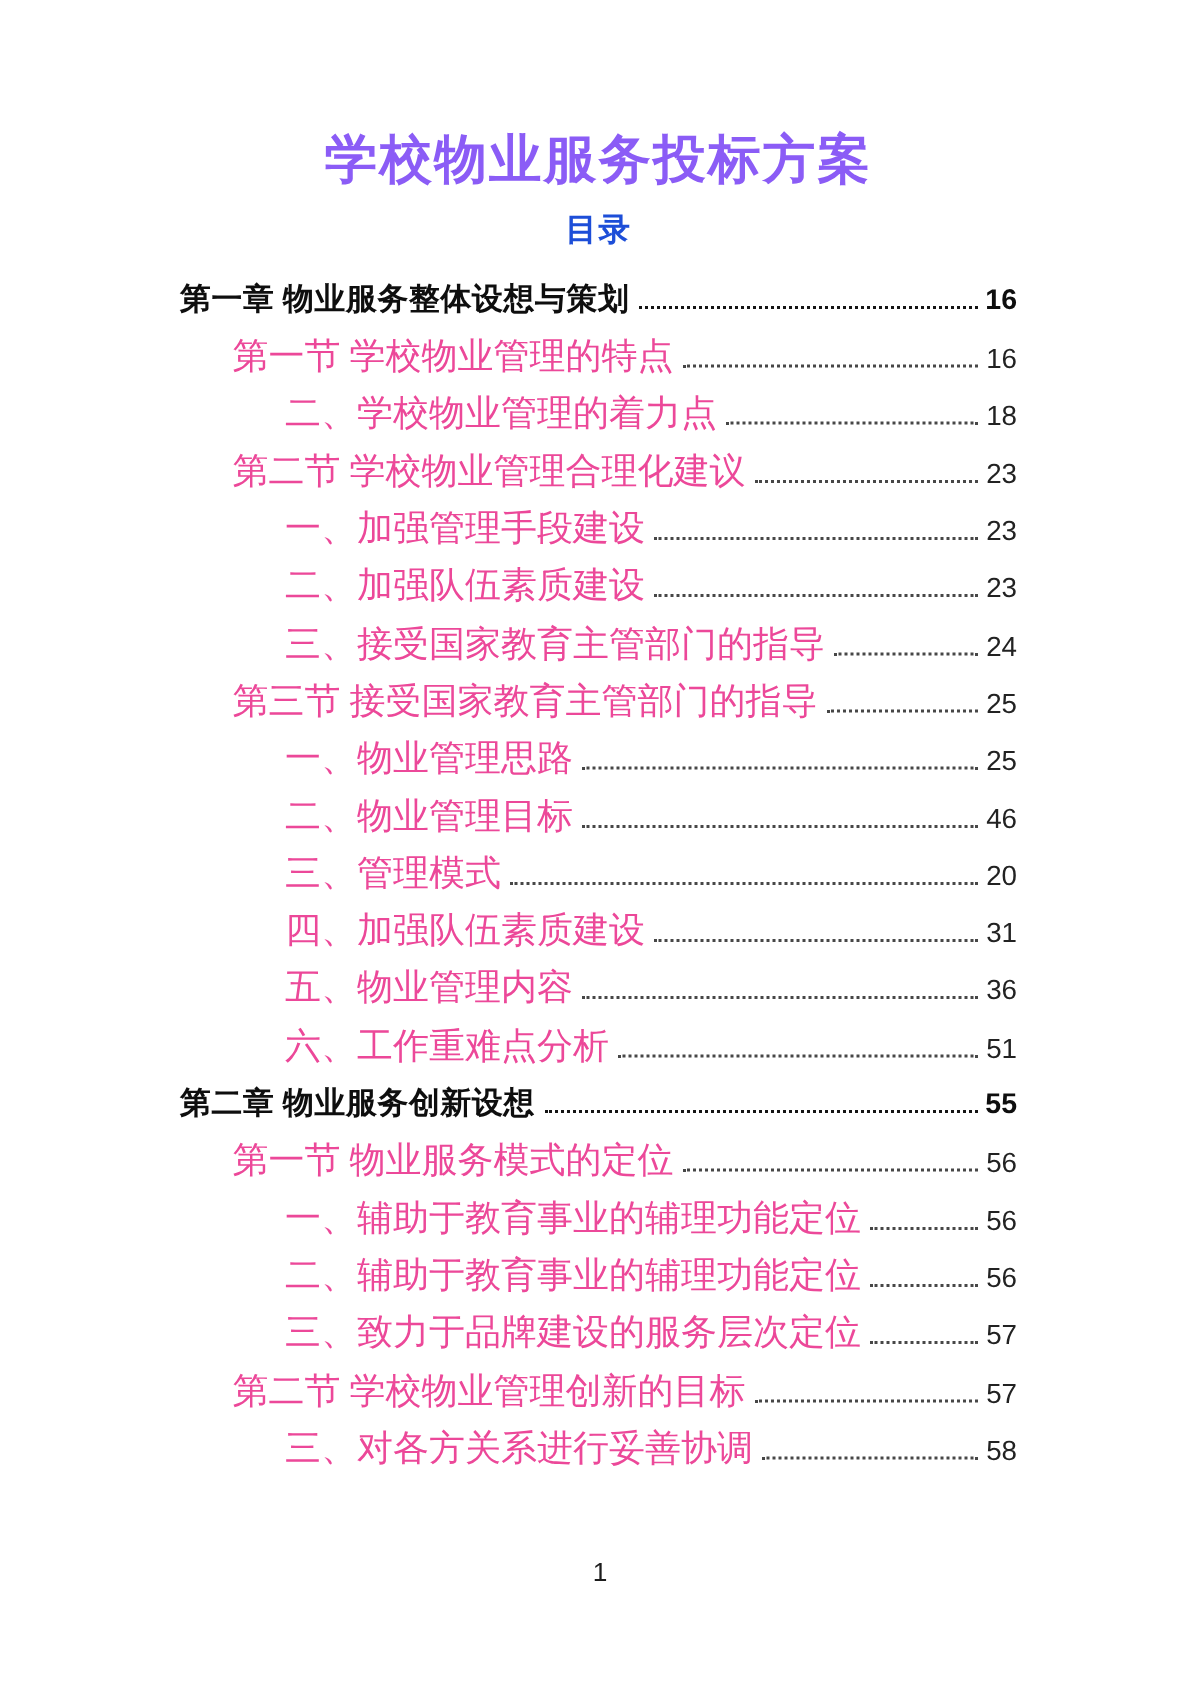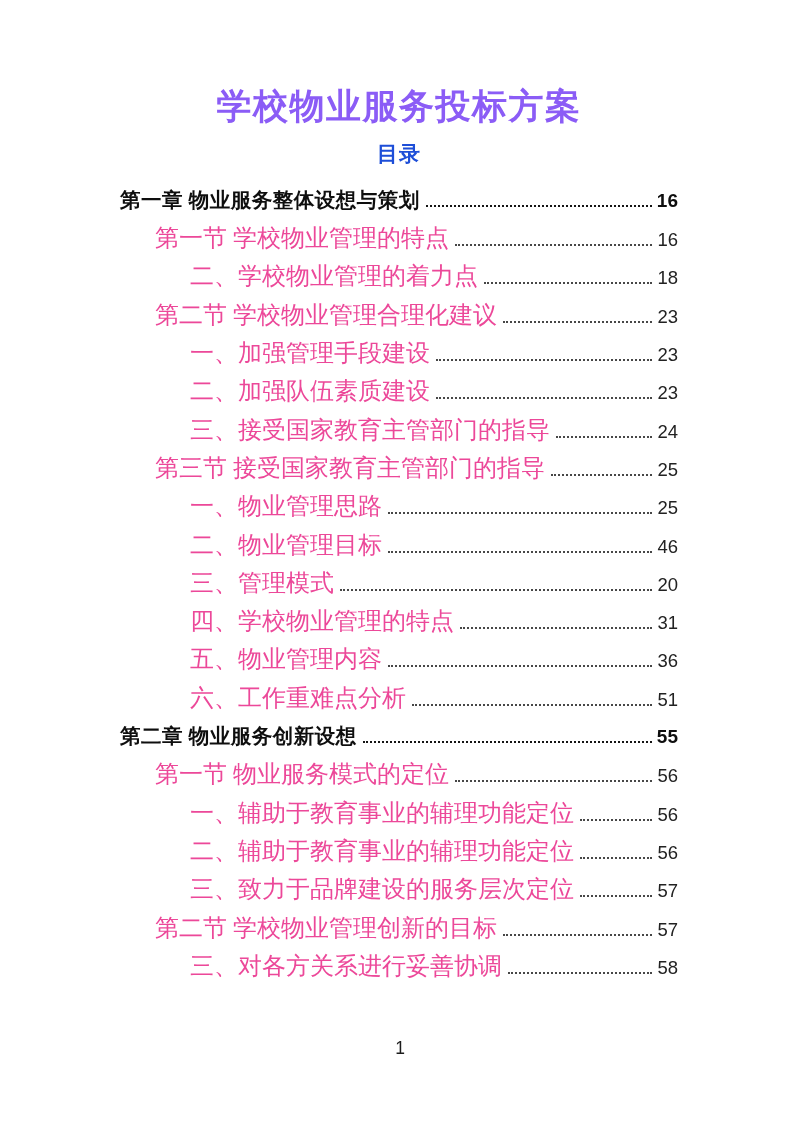--- a/index.html
+++ b/index.html
@@ -151,21 +151,21 @@
         <span class="toc-label">二、物业管理目标</span>
         <span class="toc-leader"></span>
         <span class="toc-page">46</span>
       </div>
       <div class="toc-row level3">
         <span class="toc-label">三、管理模式</span>
         <span class="toc-leader"></span>
         <span class="toc-page">20</span>
       </div>
       <div class="toc-row level3">
-        <span class="toc-label">四、学校物业管理的特点</span>
+        <span class="toc-label">四、加强队伍素质建设</span>
         <span class="toc-leader"></span>
         <span class="toc-page">31</span>
       </div>
       <div class="toc-row level3">
         <span class="toc-label">五、物业管理内容</span>
         <span class="toc-leader"></span>
         <span class="toc-page">36</span>
       </div>
       <div class="toc-row level3">
         <span class="toc-label">六、工作重难点分析</span>

